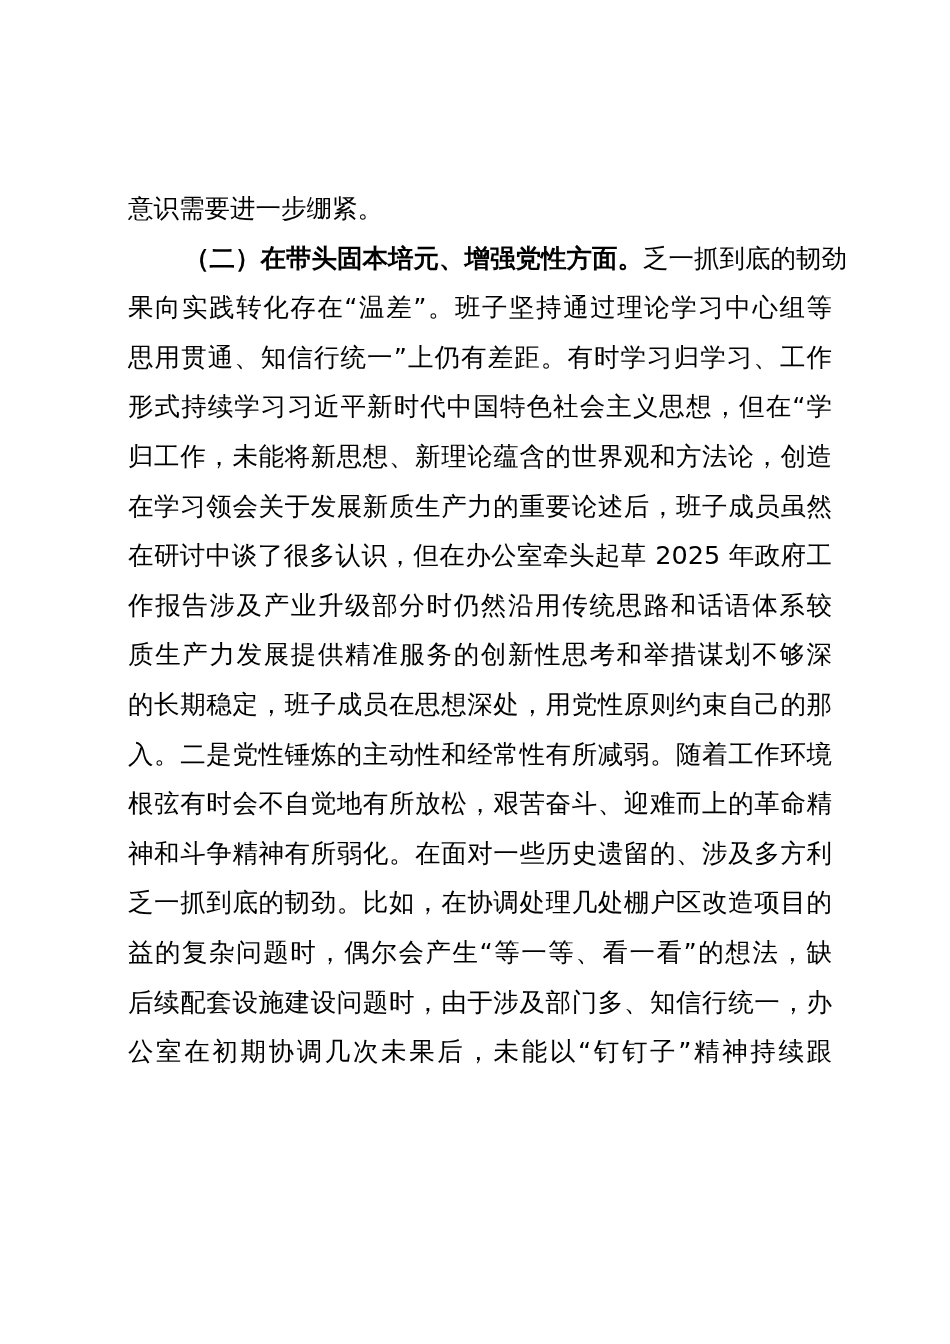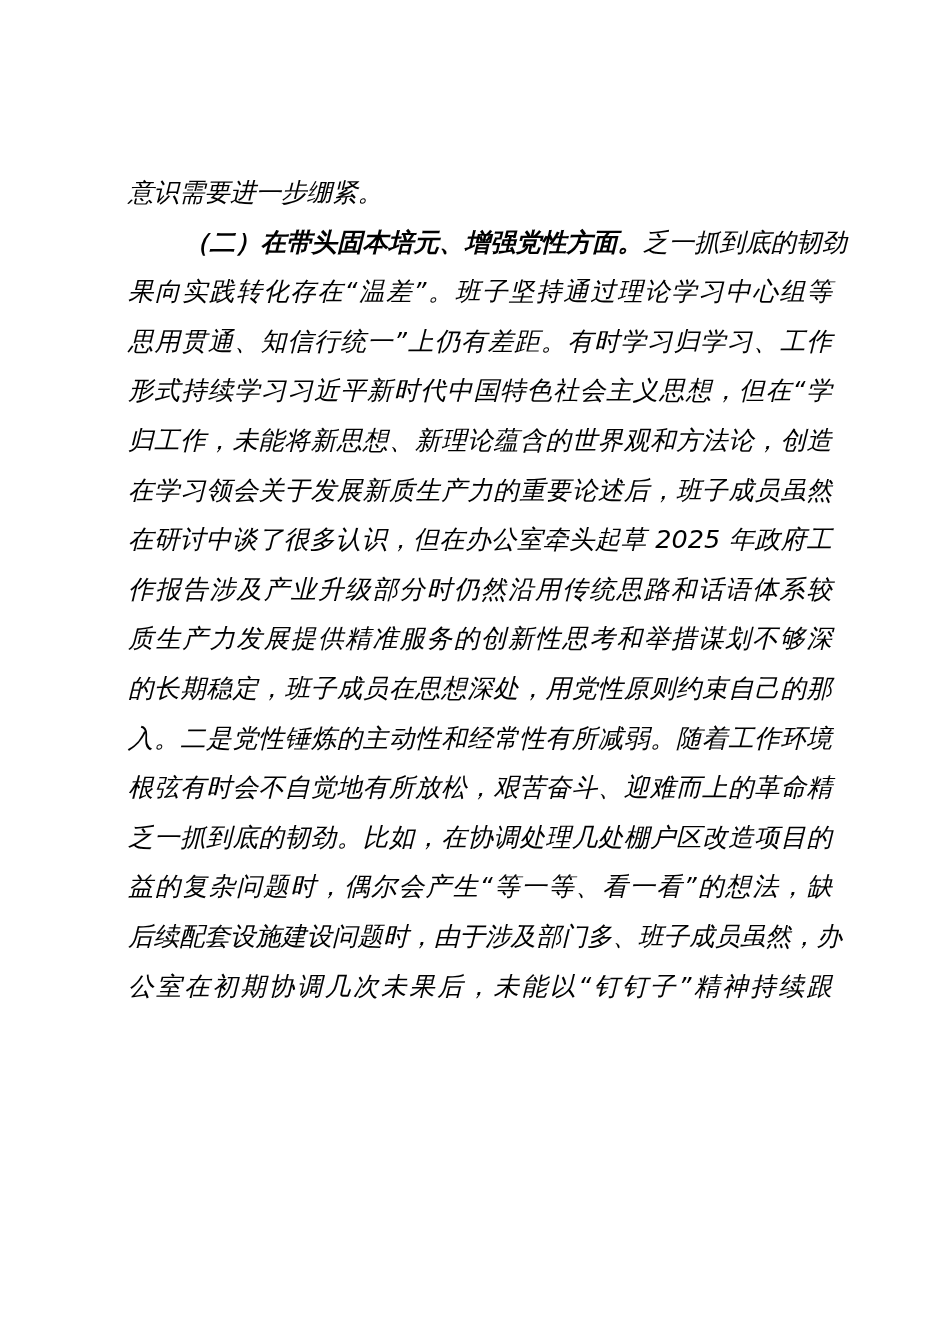--- a/index.html
+++ b/index.html
@@ -19,23 +19,22 @@
       position: absolute;
       left: 0;
       top: 0;
       width: 950px;
       height: 1344px;
       background: #ffffff;
     }
     .text-block {
       position: absolute;
       left: 128px;
-      top: 168px;
+      top: 184px;
       width: 704px;
-      font-style: italic;
     }
     .line {
       height: 49.6px;
       line-height: 49.6px;
       font-size: 25.5px;
       white-space: nowrap;
       text-align: justify;
       text-align-last: justify;
       letter-spacing: 0px;
     }
@@ -62,18 +61,19 @@
     <div class="line">思用贯通、知信行统一”上仍有差距。有时学习归学习、工作</div>
     <div class="line">形式持续学习习近平新时代中国特色社会主义思想，但在“学</div>
     <div class="line">归工作，未能将新思想、新理论蕴含的世界观和方法论，创造</div>
     <div class="line">在学习领会关于发展新质生产力的重要论述后，班子成员虽然</div>
     <div class="line">在研讨中谈了很多认识，但在办公室牵头起草 2025 年政府工</div>
     <div class="line">作报告涉及产业升级部分时仍然沿用传统思路和话语体系较</div>
     <div class="line">质生产力发展提供精准服务的创新性思考和举措谋划不够深</div>
     <div class="line">的长期稳定，班子成员在思想深处，用党性原则约束自己的那</div>
     <div class="line">入。二是党性锤炼的主动性和经常性有所减弱。随着工作环境</div>
     <div class="line">根弦有时会不自觉地有所放松，艰苦奋斗、迎难而上的革命精</div>
+    <div class="line">神和斗争精神有所弱化。在面对一些历史遗留的、涉及多方利</div>
     <div class="line">乏一抓到底的韧劲。比如，在协调处理几处棚户区改造项目的</div>
     <div class="line">益的复杂问题时，偶尔会产生“等一等、看一看”的想法，缺</div>
-    <div class="line">后续配套设施建设问题时，由于涉及部门多、班子成员虽然，办</div>
+    <div class="line">后续配套设施建设问题时，由于涉及部门多、知信行统一，办</div>
     <div class="line">公室在初期协调几次未果后，未能以“钉钉子”精神持续跟</div>
   </div>
 </div>
 
 </body></html>

